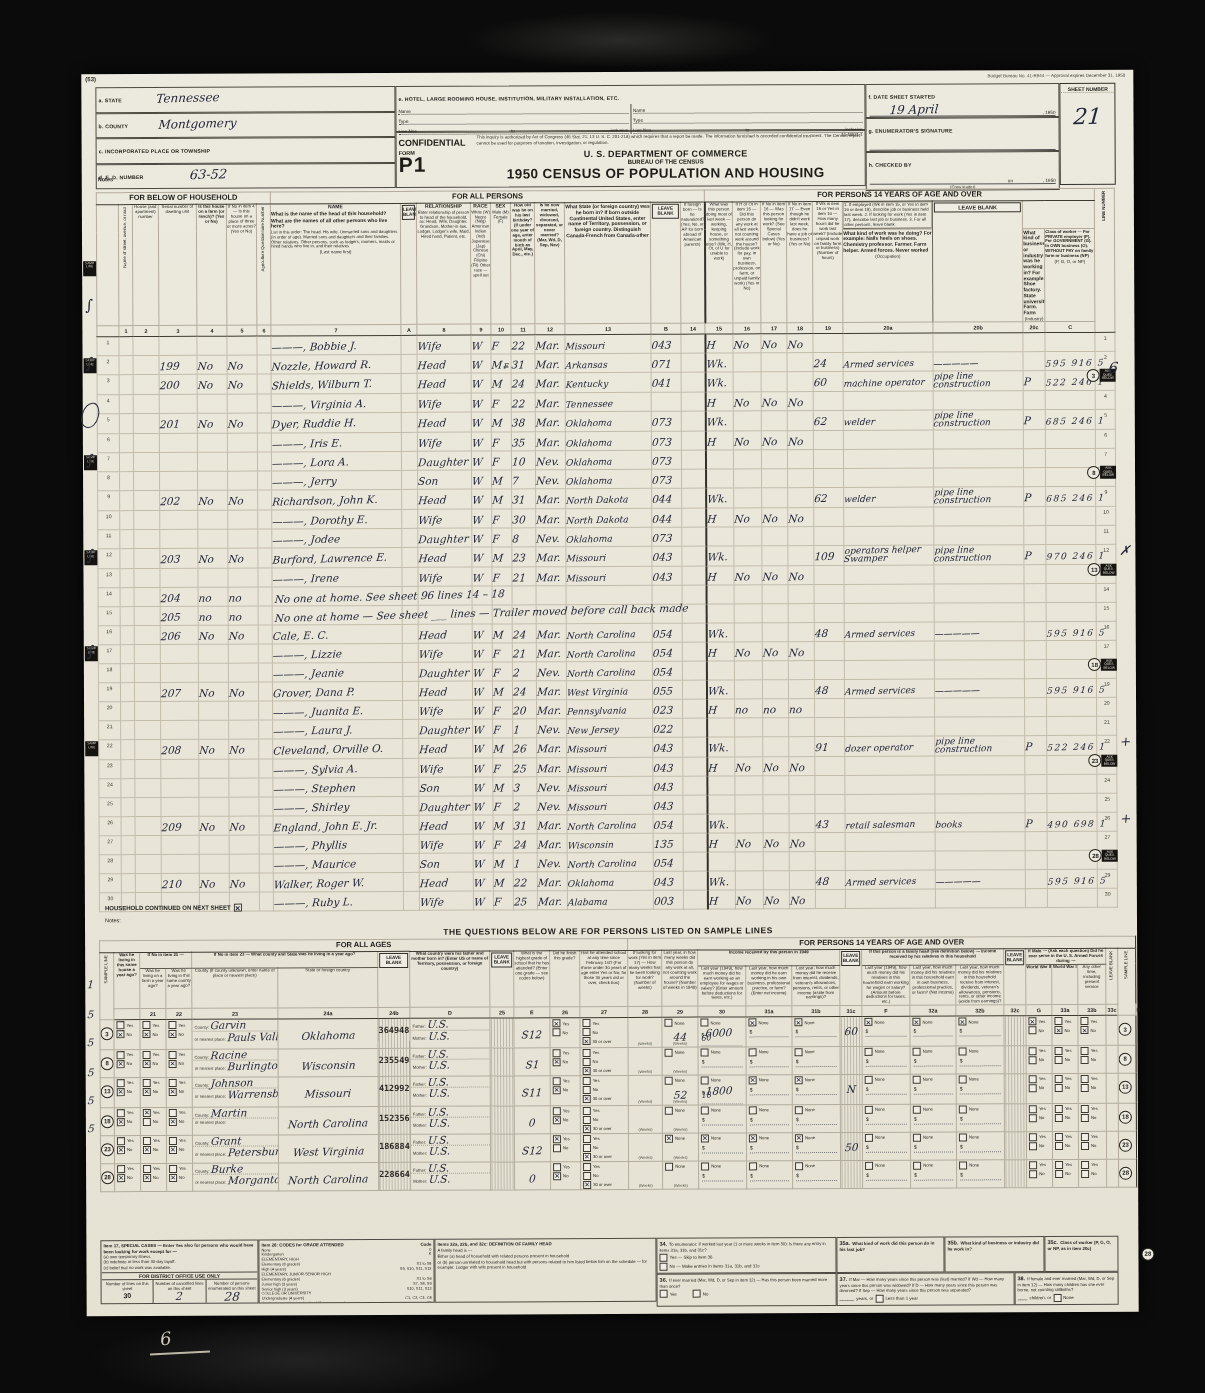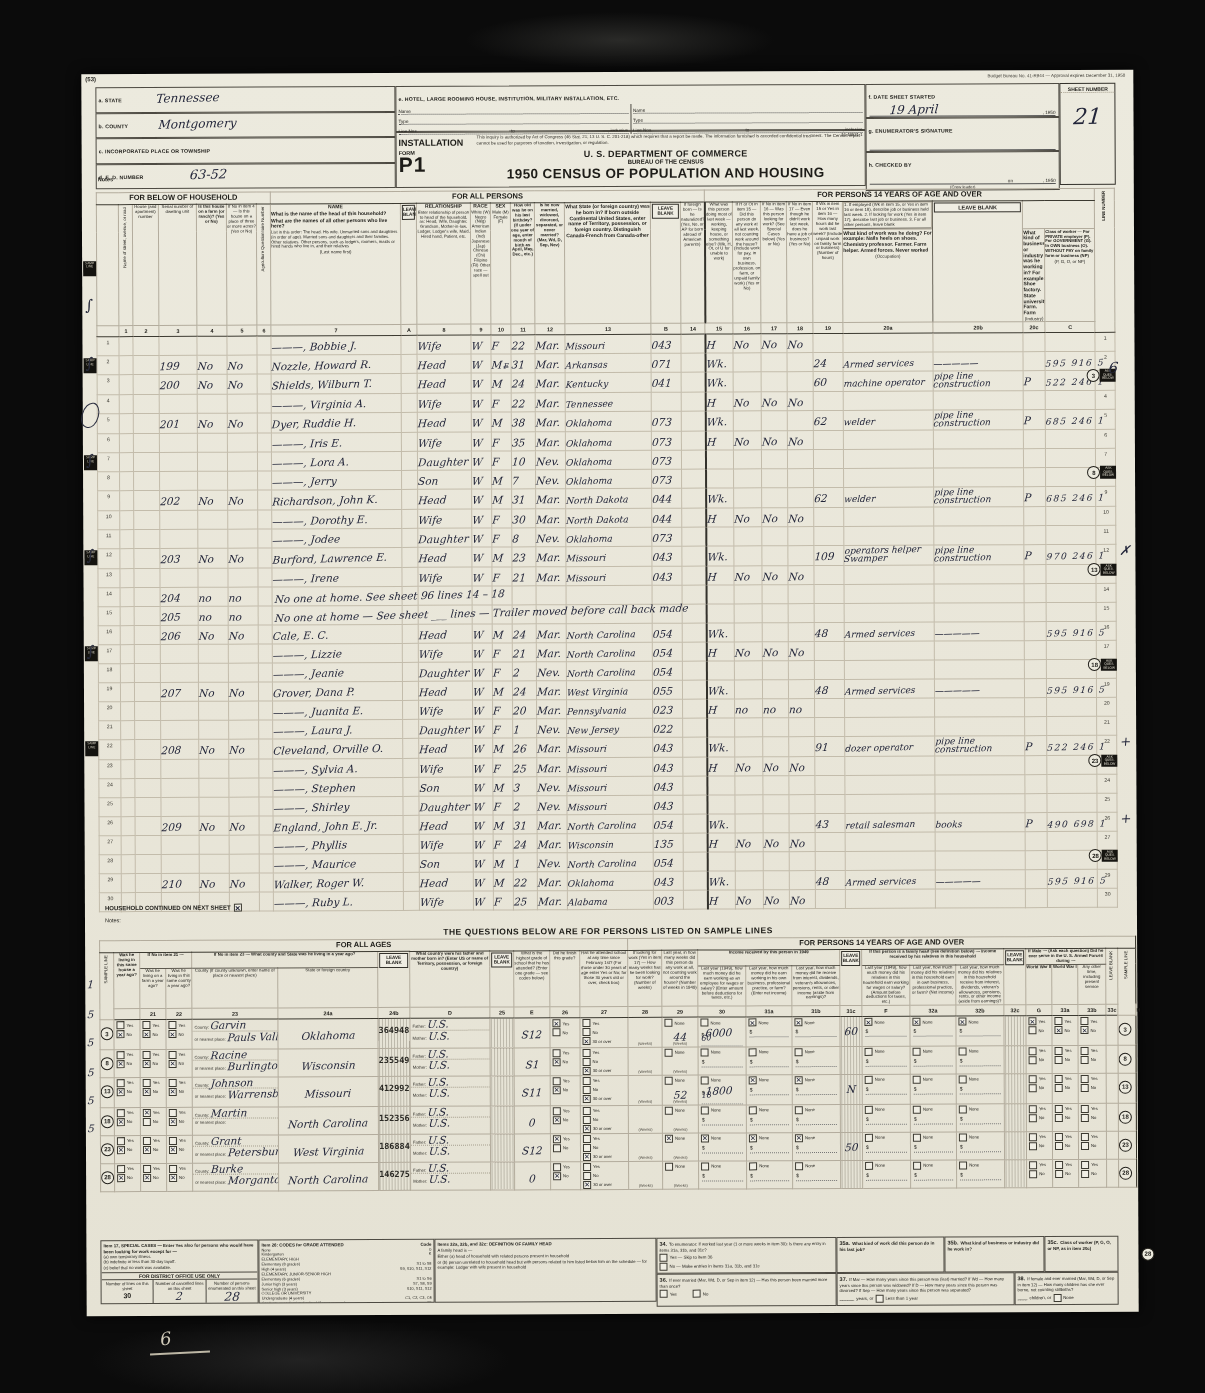--- a/index.html
+++ b/index.html
@@ -172,21 +172,21 @@
                   <span>Line Nos.</span>
                   <span>to</span>
                   <span>, inclusive</span>
                 </div>
           </div>
         </div>
       </div>
       <div class="hbox conf">
         <span class="fcode">16-48931-1</span>
         <div class="confrow">
-          <div class="confword">INSTALLATION</div>
+          <div class="confword">CONFIDENTIAL</div>
           <div class="auth">This inquiry is authorized by Act of Congress (46 Stat. 21; 13 U. S. C. 201-218) which requires that a report be made. The information furnished is accorded confidential treatment. The Census report cannot be used for purposes of taxation, investigation, or regulation.</div>
         </div>
         <div class="formrow">
           <div class="fp1">
                 <div class="fl">FORM</div>
             <div class="fn">P1</div>
               </div>
           <div class="dept">
             <div class="d1">U. S. DEPARTMENT OF COMMERCE</div>
             <div class="d2">BUREAU OF THE CENSUS</div>
@@ -2377,21 +2377,21 @@
               </div>
             </td>
             <td class="c-c24a">
               <div class="sl"><span class="pl">County:</span><span class="hw ">Burke</span></div>
               <div class="sl"><span class="pl">or nearest place:</span><span class="hw ">Morganton</span></div>
             </td>
             <td class="c-c24b">
               <div style="padding-top:6px;text-align:center"><span class="hw ">North Carolina</span></div>
             </td>
             <td class="c-D shade">
-              <span class="stamp">146275</span>
+              <span class="stamp">228664</span>
             </td>
             <td class="c-c25">
               <div class="sl"><span class="pl">Father:</span><span class="hw ">U.S.</span></div>
               <div class="sl"><span class="pl">Mother:</span><span class="hw ">U.S.</span></div>
             </td>
             <td class="c-E shade"></td>
             <td class="c-c26">
               <div style="padding-top:6px;text-align:center"><span class="hw ">0</span></div>
             </td>
             <td class="c-c27">

